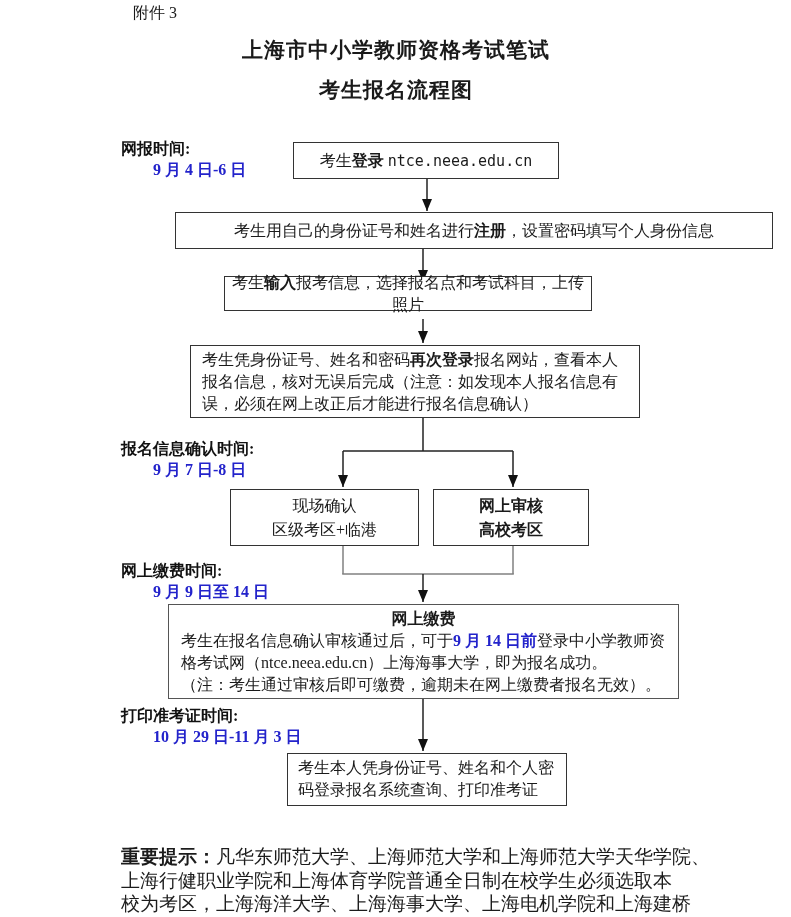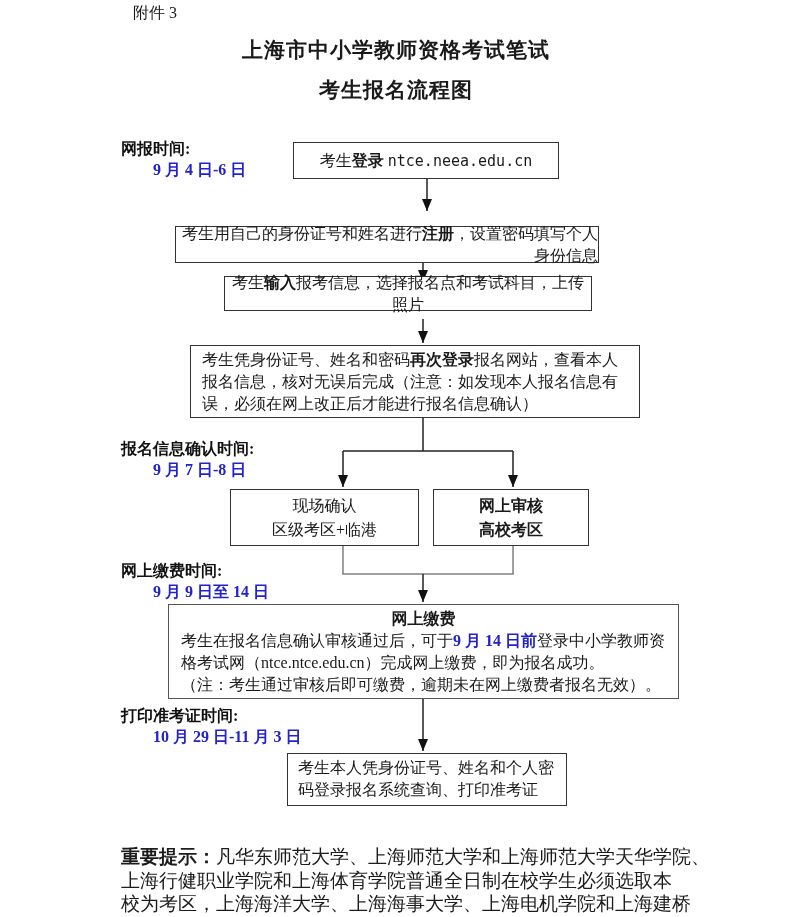--- a/index.html
+++ b/index.html
@@ -13,21 +13,21 @@
   .title2{top:76px;}
   .tname{font-size:16px;font-weight:700;color:#111;}
   .tdate{font-size:16px;font-weight:700;color:#2323cb;margin-left:32px;}
   .tl{left:121px;}
   .fbox{
     position:absolute;border:1.5px solid #333;background:#fff;
     font-size:16px;line-height:22px;box-sizing:border-box;
   }
   .centerbox{display:flex;align-items:center;justify-content:center;text-align:center;}
   .b-login{left:293px;top:142px;width:266px;height:37px;}
-  .b-register{left:175px;top:226px;width:424px;height:37px;text-align:right;}
+  .b-register{left:175px;top:212px;width:598px;height:37px;text-align:right;}
   .b-input{left:200px;top:276px;width:368px;height:35px;margin-left:24px;}
   .b-verify{left:190px;top:345px;width:450px;height:73px;padding:3px 11px;text-align:left;}
   .b-onsite{left:230px;top:489px;width:189px;height:57px;font-weight:400;line-height:24px;}
   .b-review{left:433px;top:489px;width:156px;height:57px;font-weight:700;line-height:24px;}
   .b-pay{left:168px;top:604px;width:511px;height:95px;border-color:#555;padding:3px 12px;}
   .b-print{left:287px;top:753px;width:280px;height:53px;padding:3px 10px;}
   .pay-title{text-align:center;font-weight:700;}
   .bold{font-weight:700;}
   .blue{color:#2323cb;font-weight:700;}
   .mono{font-family:"DejaVu Sans Mono",monospace;font-size:15px;}
@@ -115,21 +115,21 @@
 
   <div class="fbox centerbox b-review">
     <span>
       <span style="display:block">网上审核</span>
       <span style="display:block">高校考区</span>
     </span>
   </div>
 
   <div class="fbox b-pay">
     <div class="pay-title">网上缴费</div>
-    <div><span>考生在报名信息确认审核通过后，可于</span><span class="blue">9 月 14 日前</span><span>登录中小学教师资格考试网（ntce.ntce.edu.cn）完成网上缴费，即为报名成功。</span></div>
+    <div><span>考生在报名信息确认审核通过后，可于</span><span class="blue">9 月 14 日前</span><span>登录中小学教师资格考试网（ntce.neea.edu.cn）上海海事大学，即为报名成功。</span></div>
     <div>（注：考生通过审核后即可缴费，逾期未在网上缴费者报名无效）。</div>
   </div>
 
   <div class="fbox b-print">
     <span>考生本人凭身份证号、姓名和个人密码登录报名系统查询、打印准考证</span>
   </div>
 
   <div class="abs footer">
     <div><span class="bold">重要提示：</span><span>凡华东师范大学、上海师范大学和上海师范大学天华学院、</span></div>
     <div>上海行健职业学院和上海体育学院普通全日制在校学生必须选取本</div>

